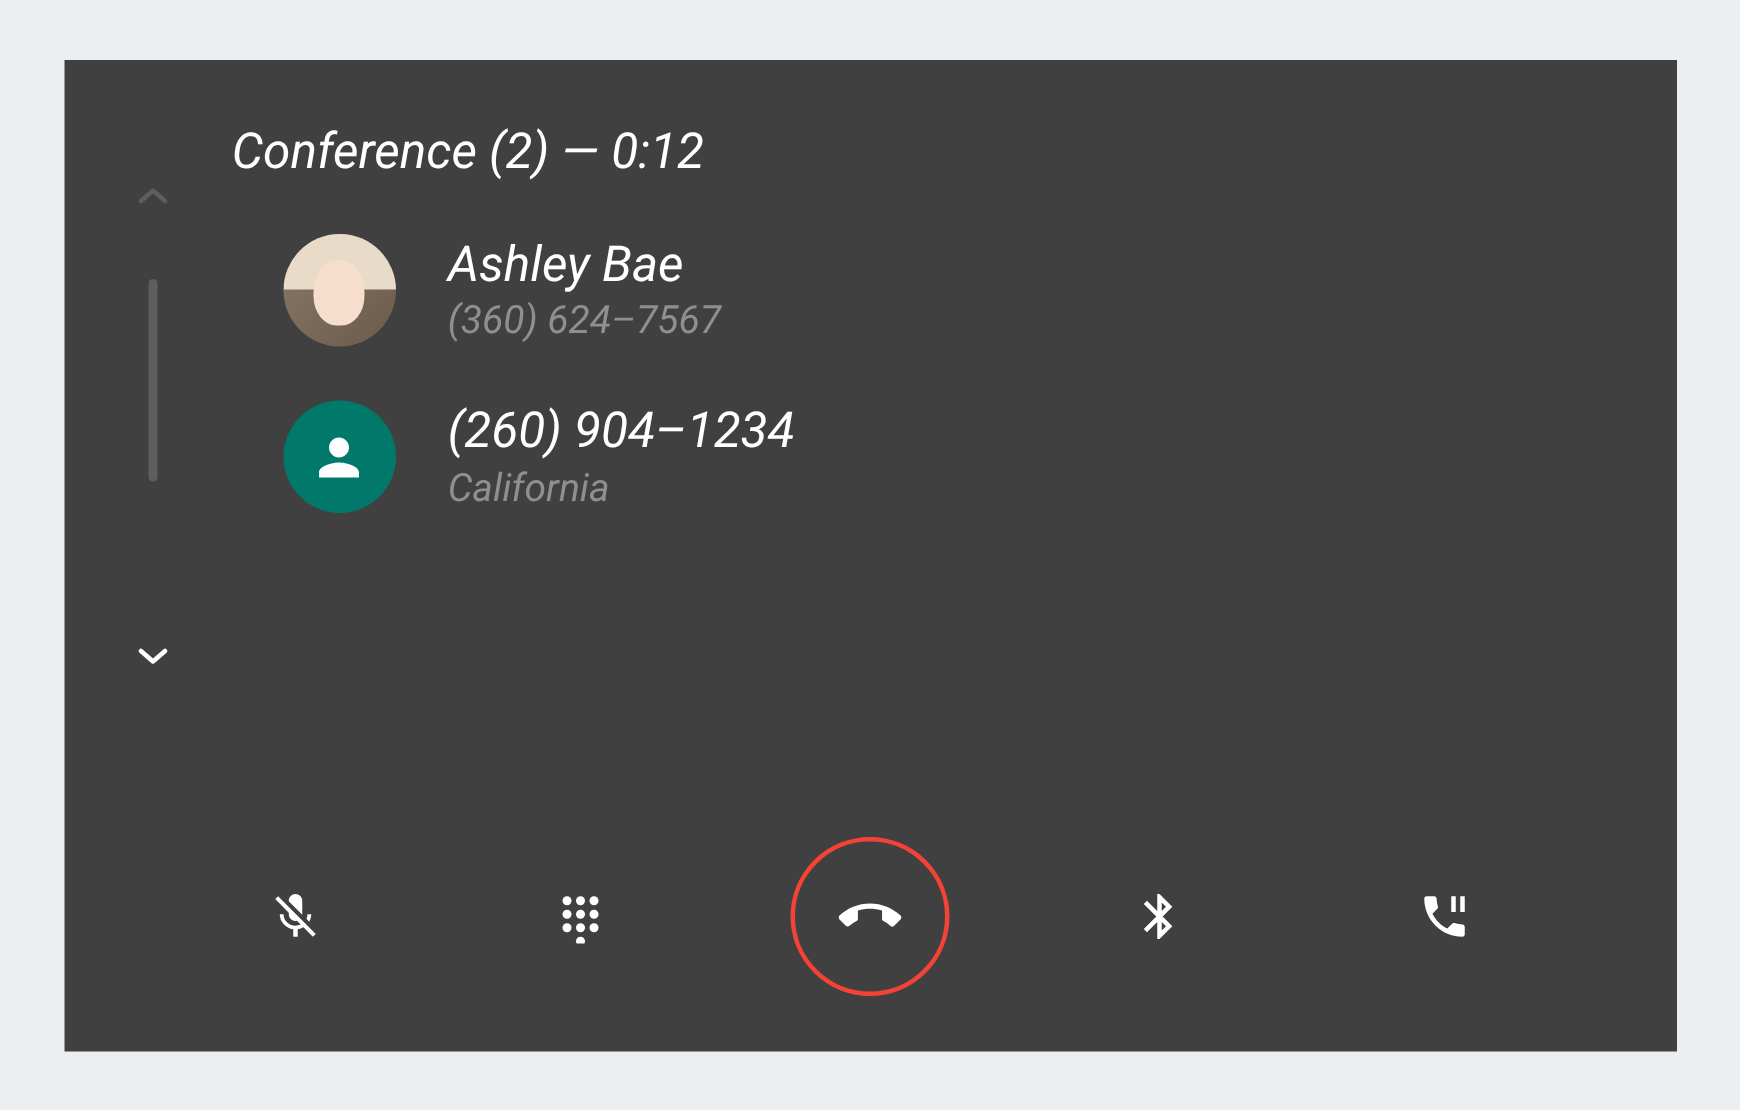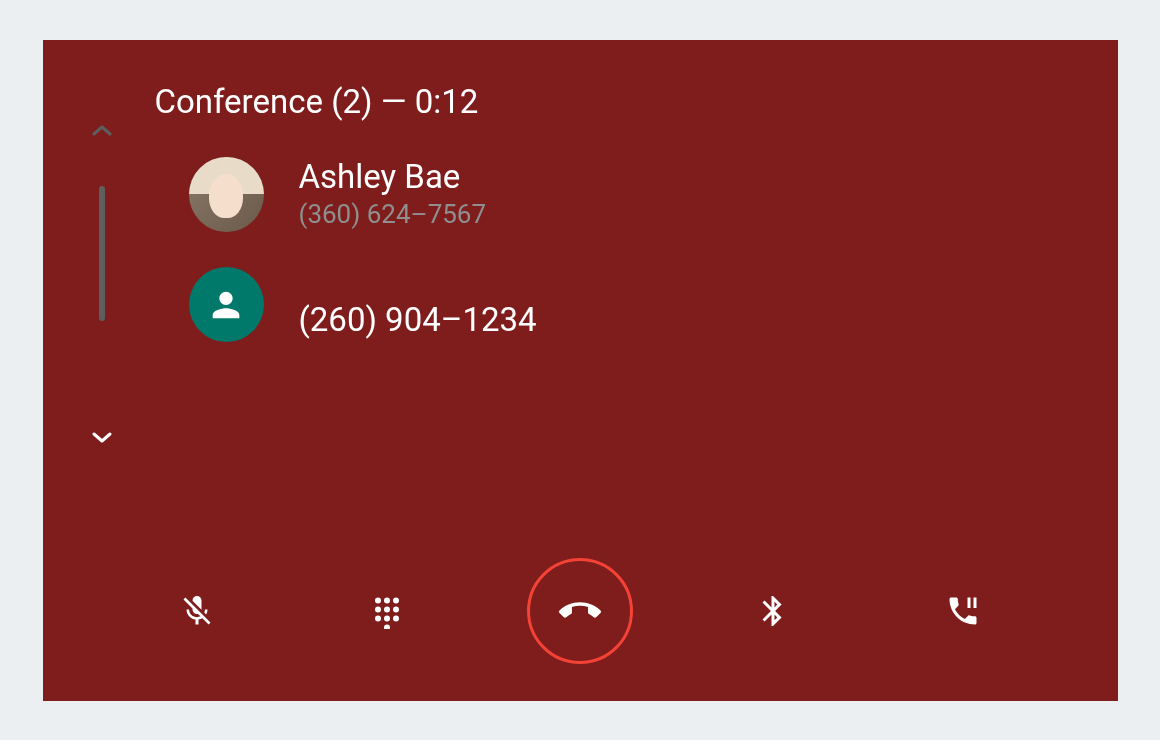--- a/index.html
+++ b/index.html
@@ -14,25 +14,26 @@
       background: #eceff1;
       font-family: Roboto, Arial, sans-serif;
       display: flex;
       align-items: center;
       justify-content: center;
     }
     
     .screen {
       width: 1075px;
       height: 661px;
-      background: #7f1d1d;
+      background: #404040;
       color: #ffffff;
       position: relative;
       display: flex;
       flex-direction: column;
+      font-style: italic;
     }
     
     .header {
       padding: 42px 0 0 112px;
     }
     
     .header-title {
       font-size: 33px;
       font-weight: 400;
       color: #ffffff;
@@ -89,21 +90,21 @@
       width: 20px;
       height: 12px;
     }
     
     .participant-list {
       padding-left: 146px;
     }
     
     .participant {
       display: flex;
-      align-items: flex-end;
+      align-items: flex-start;
       gap: 35px;
       margin-bottom: 35px;
     }
     
     .avatar-photo {
       width: 75px;
       height: 75px;
       border-radius: 50%;
       overflow: hidden;
       flex-shrink: 0;
@@ -247,20 +248,21 @@
       </div>
 
       <div class="participant">
         <div class="avatar-generic">
           <svg viewBox="0 0 24 24">
             <path d="M12 12c2.21 0 4-1.79 4-4s-1.79-4-4-4-4 1.79-4 4 1.79 4 4 4zm0 2c-2.67 0-8 1.34-8 4v2h16v-2c0-2.66-5.33-4-8-4z"></path>
           </svg>
         </div>
         <div class="participant-info">
           <div class="participant-name">(260) 904–1234</div>
+          <div class="participant-detail">California</div>
         </div>
       </div>
 
     </div>
 
   </div>
 
   <div class="controls">
 
     <div class="control-btn">

